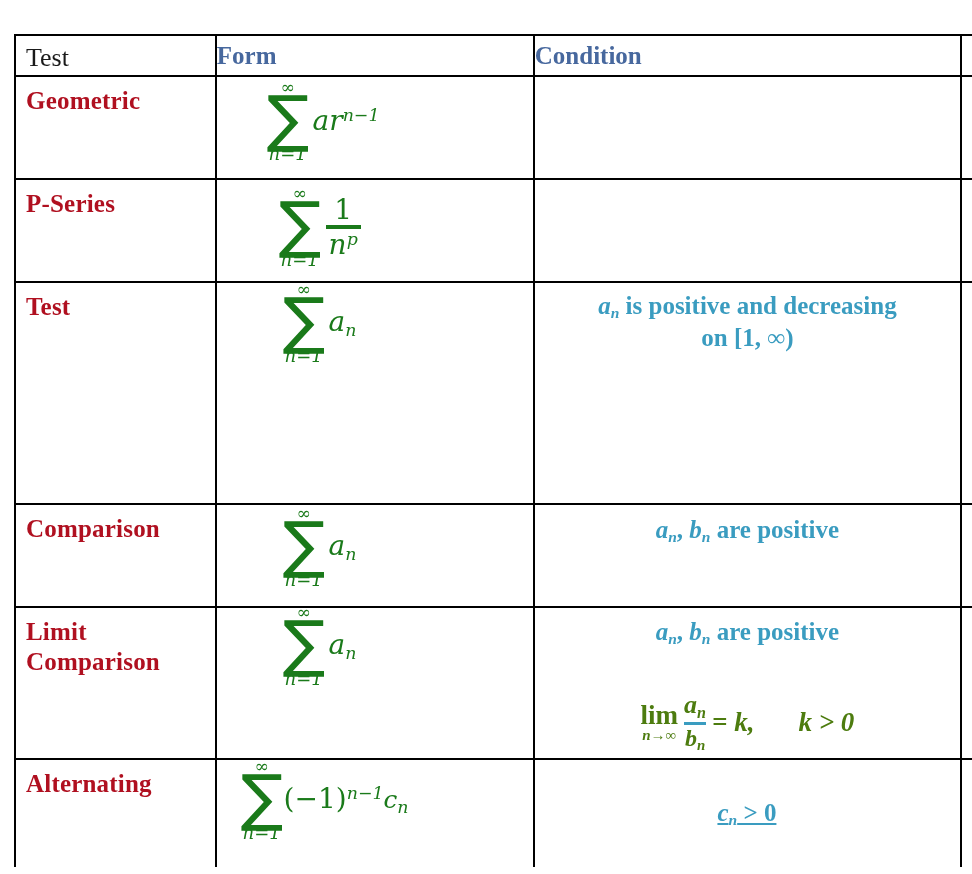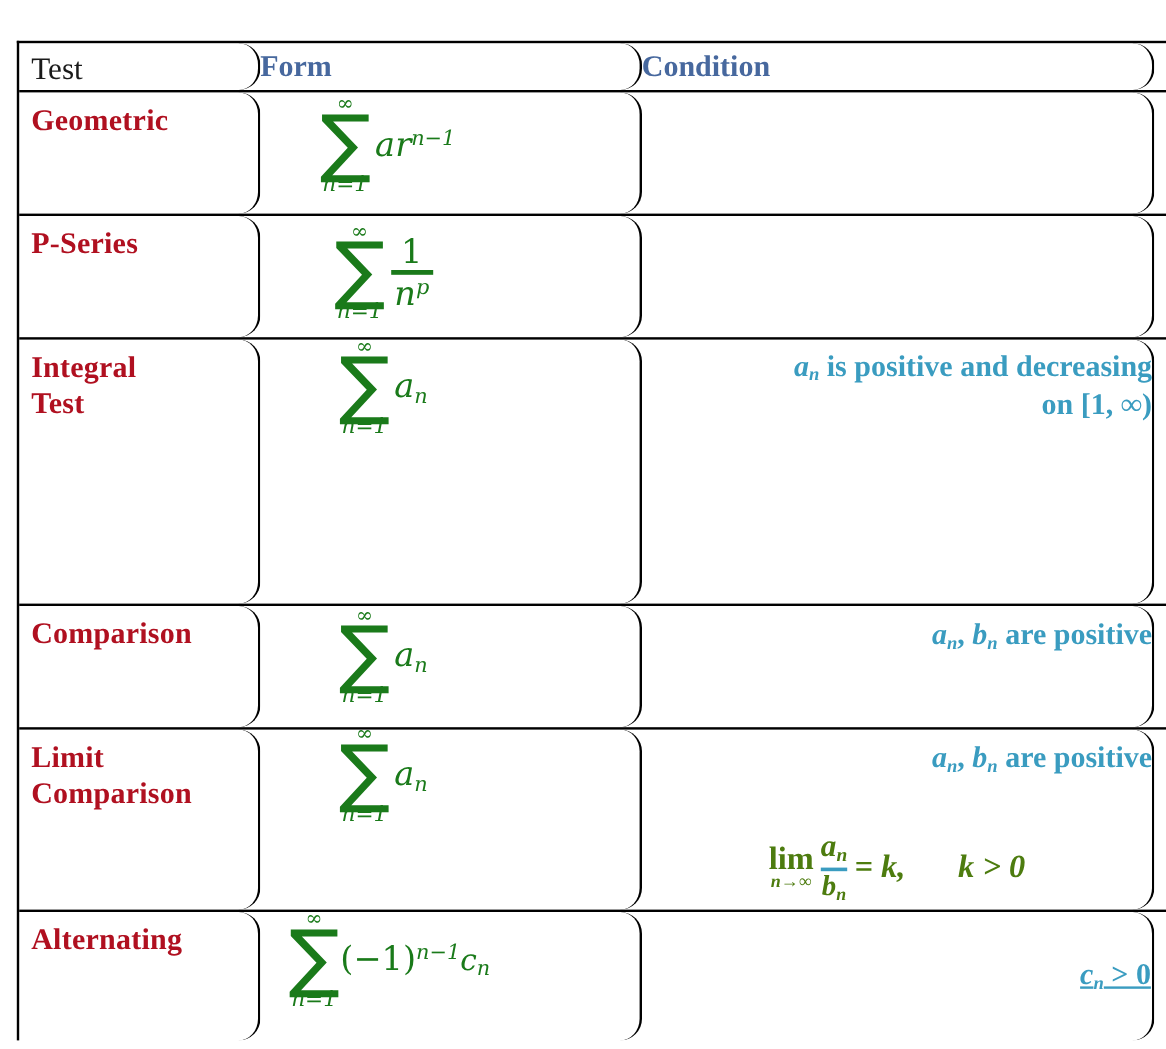--- a/index.html
+++ b/index.html
@@ -27,21 +27,20 @@
     position: relative;
     display: flex;
     border-bottom: 2px solid #000;
     box-sizing: border-box;
   }
 
   .cell {
     box-sizing: border-box;
     border-right: 2px solid #000;
     position: relative;
-    border-radius: 18px;
   }
 
   .c-test  { width: 202px; padding: 4px 0 0 10px; }
   .c-form  { width: 320px; }
   .c-cond  { width: 430px; }
   .c-extra { width: 12px; border-right: none; }
 
   
   .row-header { height: 41px; }
   .row-header .cell { display: flex; align-items: center; }
@@ -125,21 +124,21 @@
     margin-left: 5px;
   }
   .frac .num { font-size: 28px; line-height: 1.05; font-style: normal; padding: 0 3px;}
   .frac .bar { height: 4px; background: #1a7a1a; width: 100%; margin: 1px 0; }
   .frac .den { font-size: 28px; line-height: 1.05; font-style: italic; padding: 0 3px;}
 
   
   .cond {
     color: #3a9cc0;
     font-weight: bold;
-    text-align: right;
+    text-align: center;
     font-size: 25px;
     line-height: 1.22;
   }
   .cond .sub { font-size: .62em; vertical-align: -.26em; font-style: italic; }
   .cond-line1 { position: absolute; left: 0; right: 0; }
 
   .limit-expr {
     position: absolute;
     left: 0; right: 0;
     color: #4d7c0f;
@@ -220,21 +219,20 @@
         </span>
       </div>
     </div>
     <div class="cell c-cond"></div>
     <div class="cell c-extra"></div>
   </div>
 
   <div class="row" style="height:222px">
     <div class="cell c-test">
       <div class="test-name">
-        <div>Integral</div>
         <div>Test</div>
       </div>
     </div>
     <div class="cell c-form">
       <div class="math" style="left:66px; top:-2px;">
         <span class="sum-stack">
           <span class="sum-top">∞</span>
           <span class="sum-sym">∑</span>
           <span class="sum-bot">n=1</span>
         </span><span class="expr"><span>a</span><span class="sub">n</span></span>

